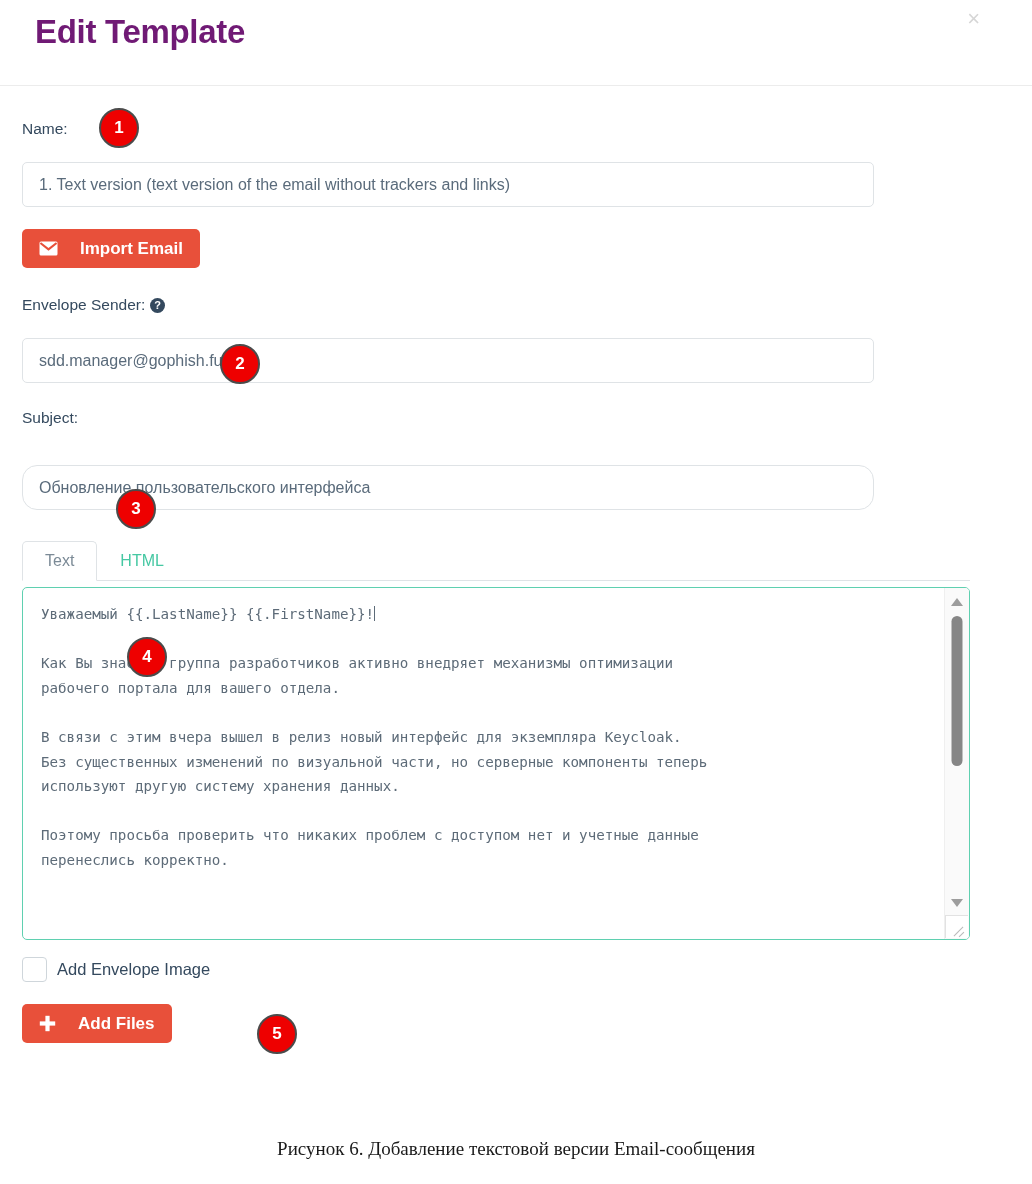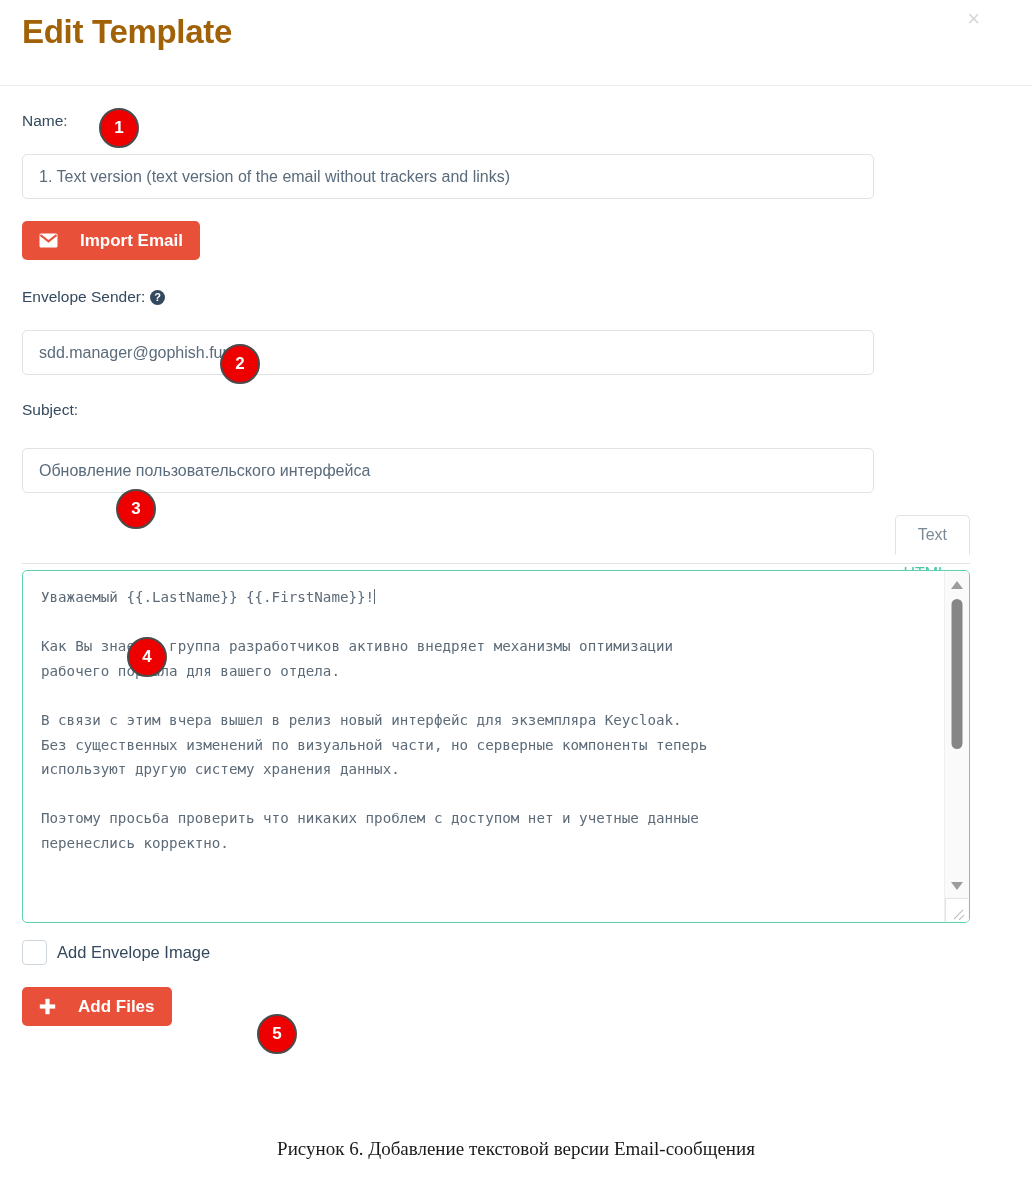--- a/index.html
+++ b/index.html
@@ -26,25 +26,25 @@
 
   
   .modal-header {
     position: relative;
     height: 86px;
     border-bottom: 1px solid #ececec;
     box-sizing: border-box;
   }
   .modal-title {
     position: absolute;
-    left: 22px;
+    left: 35px;
     top: 14px;
     font-size: 33px;
     font-weight: bold;
-    color: #a16207;
+    color: #701a75;
     letter-spacing: -0.3px;
     line-height: 1.1;
   }
   .close-icon {
     position: absolute;
     right: 52px;
     top: 8px;
     font-size: 22px;
     line-height: 1;
     color: #d6d6d6;
@@ -143,21 +143,20 @@
     font-family: "Liberation Sans", sans-serif;
   }
 
   
   .tabs {
     position: relative;
     height: 48px;
     border-bottom: 1px solid #dfe3e6;
     display: flex;
     align-items: flex-end;
-    flex-direction: column;
   }
   .tab {
     box-sizing: border-box;
     padding: 11px 22px 11px;
     font-size: 16px;
     line-height: 1;
     cursor: pointer;
     border: 1px solid transparent;
     border-radius: 5px 5px 0 0;
     margin-bottom: -1px;
@@ -293,21 +292,21 @@
 <div class="modal">
 
   <div class="modal-header">
     <div class="modal-title">Edit Template</div>
     <button class="close-icon">×</button>
   </div>
 
   <div class="modal-body">
 
     
-    <div class="label-row" style="margin-top:24px;">
+    <div class="label-row" style="margin-top:32px;">
       <span class="field-label">Name:</span>
     </div>
     <input class="form-input" style="margin-top: 22px;" value="1. Text version (text version of the email without trackers and links)">
 
     
     <button class="btn" style="margin-top:22px;">
       <span>
         <svg width="19" height="15" viewBox="0 0 19 15" aria-hidden="true">
           <rect x="0.5" y="0.5" width="18" height="14" rx="1.5" fill="#ffffff"></rect>
           <path d="M1.4 2 L9.5 8.4 L17.6 2" fill="none" stroke="#e8503a" stroke-width="2.1"></path>
@@ -320,21 +319,21 @@
     <div class="label-row" style="margin-top:26px;">
       <span class="field-label">Envelope Sender:</span>
       <span class="help-icon">?</span>
     </div>
     <input class="form-input" style="margin-top: 22px;" value="sdd.manager@gophish.fun">
 
     
     <div class="label-row" style="margin-top:24px;">
       <span class="field-label">Subject:</span>
     </div>
-    <input class="form-input" style="margin-top: 27px;" value="Обновление пользовательского интерфейса">
+    <input class="form-input" style="margin-top: 36px; border-radius: 15px;" value="Обновление пользовательского интерфейса">
 
     
     <div class="tabs" style="margin-top:22px;width:948px;">
       <div class="tab active">Text</div>
       <div class="tab">HTML</div>
     </div>
 
     
     <div class="ta-wrap">
       <div class="ta-text"><span>Уважаемый {{.LastName}} {{.FirstName}}!<span class="caret"></span>

